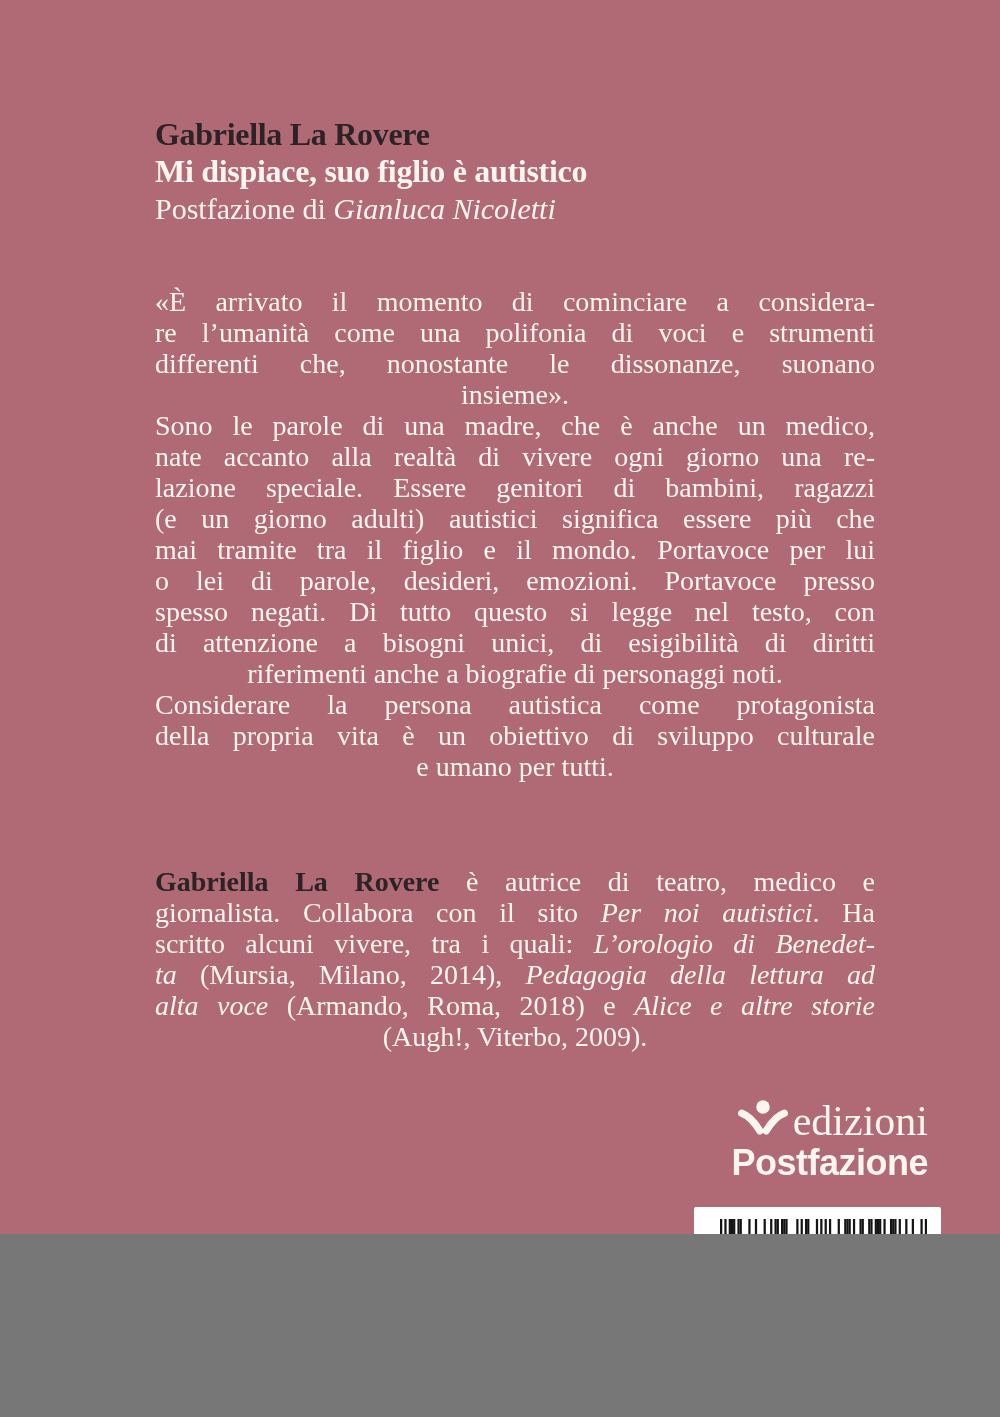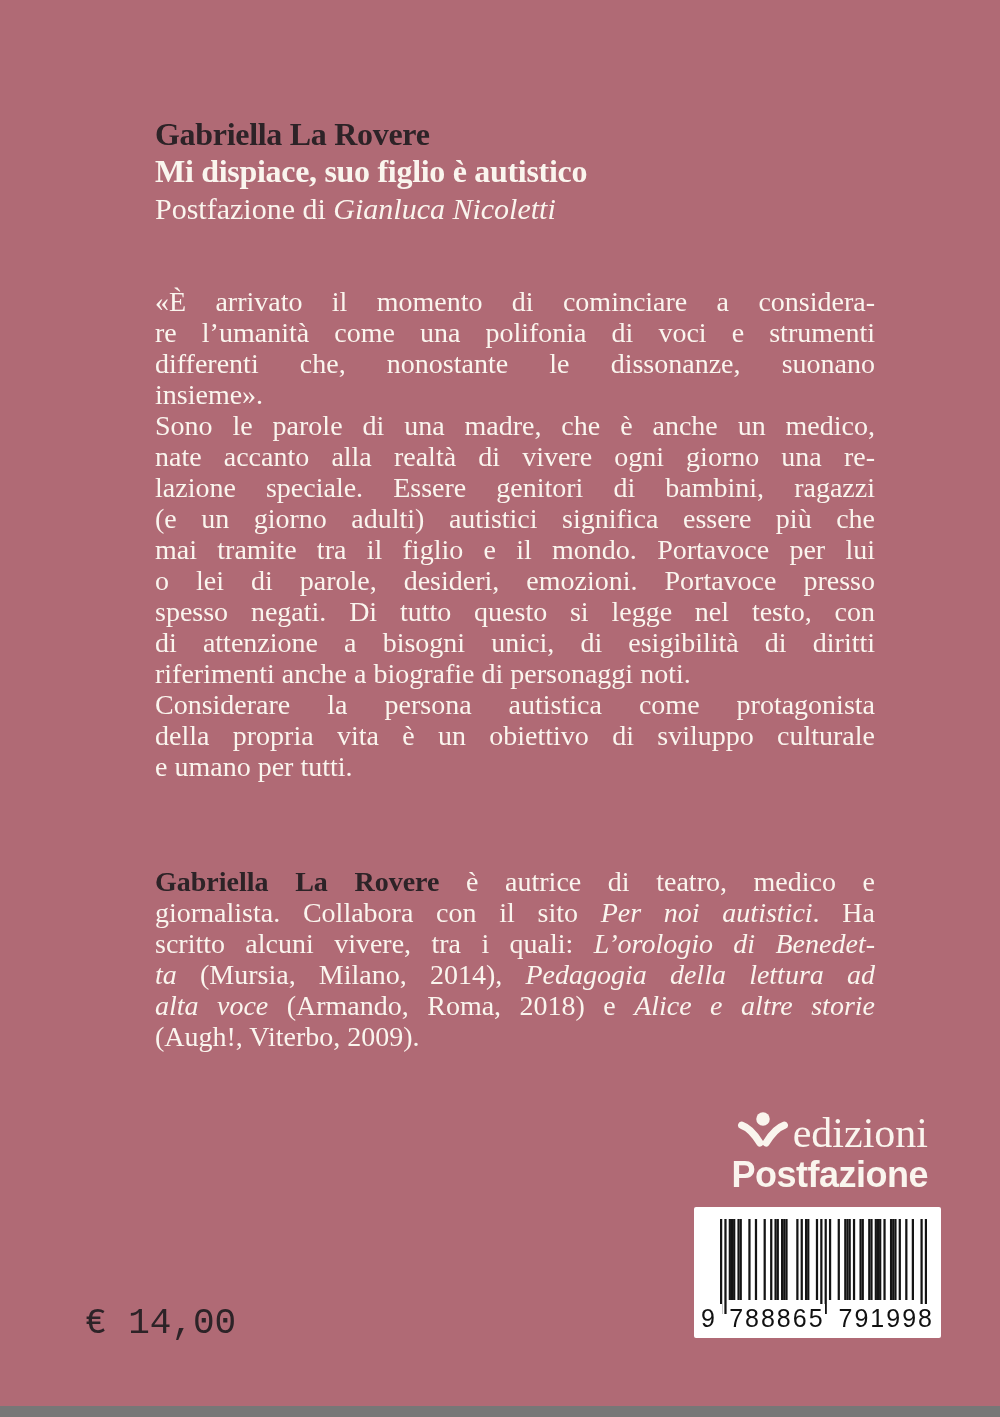--- a/index.html
+++ b/index.html
@@ -7,21 +7,21 @@
     --dark:#2d2327;
     --light:#faf5ee;
     --panel:#ffffff;
     --bars:#141414;
   }
   *{box-sizing:border-box;}
   html,body{margin:0;padding:0;}
   body{background:#777;font-family:"Liberation Serif",serif;}
   .cover{
     position:relative;
-    width:1000px;height:1406px;
+    width:1000px;height:1234px;
     margin:0 auto;
     background:var(--background);
     overflow:hidden;
   }
   
   .header{position:absolute;left:155px;top:116px;width:730px;}
   .author{
     font-size:32px;font-weight:bold;color:var(--dark);
     line-height:37px;letter-spacing:-0.3px;
   }
@@ -31,29 +31,29 @@
   }
   .postface{
     font-size:30px;color:var(--light);line-height:37px;
   }
   .postface .pf-name{font-style:italic;}
   
   .blurb{position:absolute;left:155px;top:286px;width:720px;color:var(--light);}
   .bio{position:absolute;left:155px;top:866px;width:720px;color:var(--light);}
   .line{
     font-size:28px;line-height:31px;height:31px;
-    overflow:hidden;text-align:left;white-space:normal;
+    overflow:hidden;text-align:center;white-space:normal;
   }
   .line.just{text-align:justify;}
   .line.just::after{content:"";display:inline-block;width:100%;}
   .run-b{font-weight:bold;color:var(--dark);}
   .run-i{font-style:italic;}
   
   .publisher{position:absolute;right:72px;top:1098px;text-align:right;color:var(--light);}
-  .pub-row{display:flex;align-items:center;justify-content:flex-end;gap:4px;margin-top:12px;}
+  .pub-row{display:flex;align-items:center;justify-content:flex-end;gap:4px;}
   .pub-icon{width:52px;height:44px;display:block;}
   .pub-edizioni{font-size:42px;line-height:46px;font-family:"Liberation Serif",serif;}
   .pub-gruppo{
     font-family:"Liberation Sans",sans-serif;font-weight:bold;
     font-size:36px;line-height:36px;margin-top:1px;letter-spacing:-0.5px;
   }
   
   .barcode-panel{
     position:absolute;left:694px;top:1207px;width:247px;height:131px;
     background:var(--panel);border-radius:2px;

